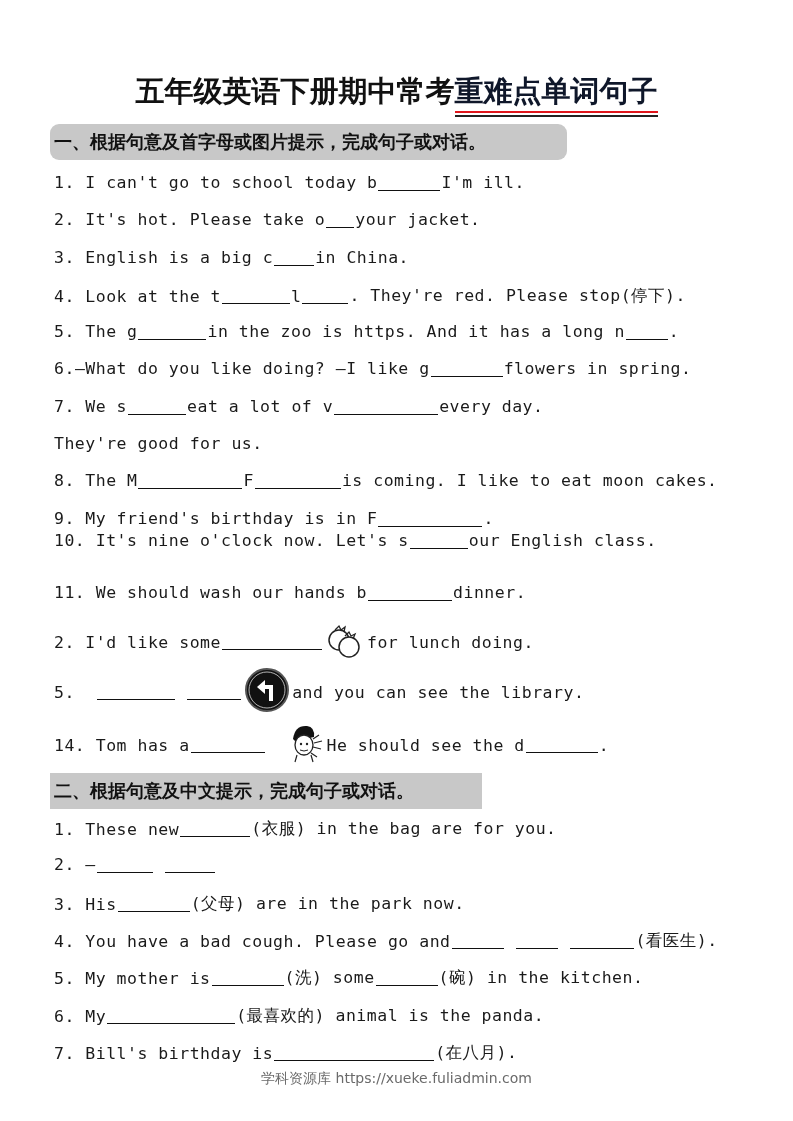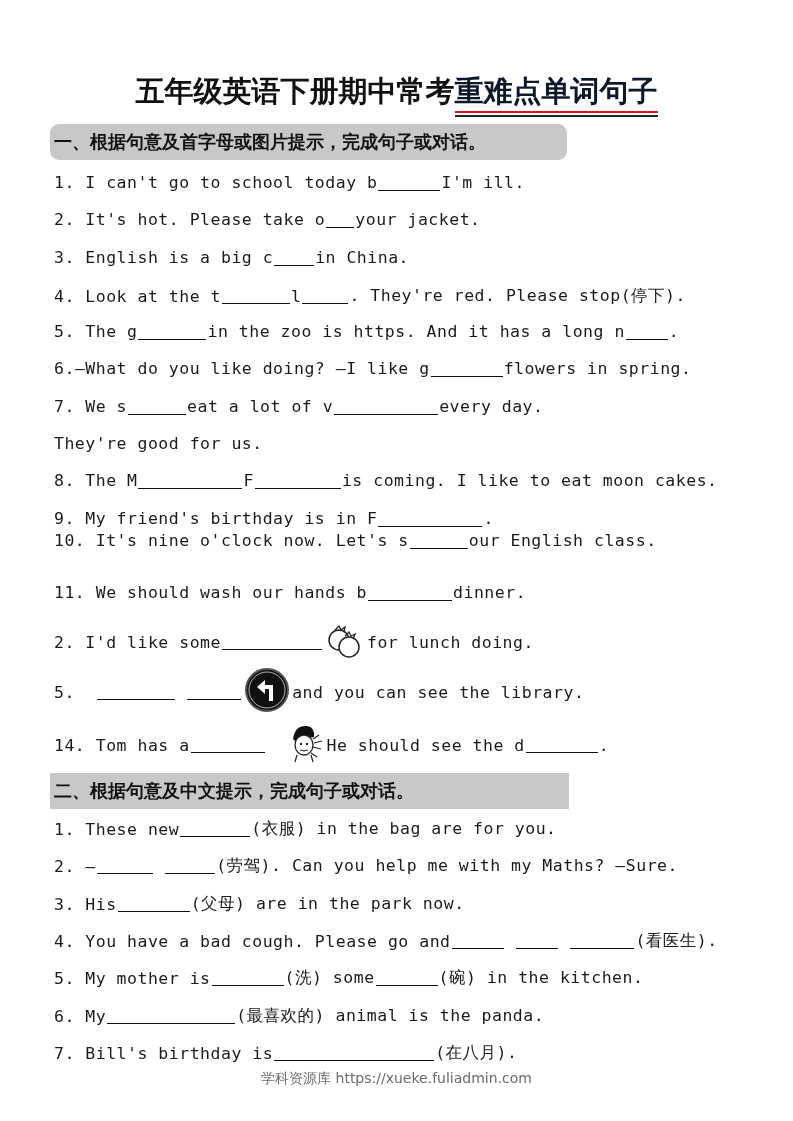--- a/index.html
+++ b/index.html
@@ -25,21 +25,21 @@
   }
 
   .section-header {
     position: absolute; left: 50px; height: 36px;
     background: #c8c8c8;
     font-family: "DejaVu Sans", "Liberation Sans", sans-serif;
     font-weight: bold; font-size: 18px; color: #111;
     padding: 6px 6px 0 4px; white-space: nowrap;
   }
   .sec1 { top: 124px; width: 517px; border-radius: 9px; }
-  .sec2 { top: 773px; width: 519px; }
+  .sec2 { top: 773px; width: 432px; }
 
   .line {
     position: absolute; left: 54px; font-size: 16.5px; white-space: nowrap;
     letter-spacing: 0.5px; color: #1a1a1a; display: flex; align-items: center;
   }
   .blank {
     display: inline-block; border-bottom: 1px solid #111; height: 1em;
     vertical-align: baseline; margin: 0 1px;
   }
   .pic { display: inline-block; vertical-align: middle; margin: 0 2px; }
@@ -137,21 +137,21 @@
     </svg>
   </span><span> He should see the d</span><span class="blank" style="width:72px"></span><span>.</span>
 </div>
 
 <div class="section-header sec2">二、根据句意及中文提示，完成句子或对话。</div>
 
 <div class="line" style="top:818px">
   <span>1.</span>&nbsp;<span>These new </span><span class="blank" style="width:70px"></span><span>(衣服) in the bag are for you.</span>
 </div>
 <div class="line" style="top:855px">
-  <span>2.</span>&nbsp;<span>— </span><span class="blank" style="width:56px"></span>&nbsp;<span class="blank" style="width:50px"></span><span>(劳驾). Can you help me with my Maths? —Sure.</span>
+  <span>2.</span>&nbsp;<span>— </span><span class="blank" style="width:56px"></span>&nbsp;<span class="blank" style="width:50px"></span>
 </div>
 <div class="line" style="top:893px">
   <span>3.</span>&nbsp;<span>His </span><span class="blank" style="width:72px"></span><span>(父母) are in the park now.</span>
 </div>
 <div class="line" style="top:930px">
   <span>4.</span>&nbsp;<span>You have a bad cough. Please go and </span><span class="blank" style="width:52px"></span>&nbsp;<span class="blank" style="width:42px"></span>&nbsp;<span class="blank" style="width:64px"></span><span>(看医生).</span>
 </div>
 <div class="line" style="top:967px">
   <span>5.</span>&nbsp;<span>My mother is </span><span class="blank" style="width:72px"></span><span>(洗) some </span><span class="blank" style="width:62px"></span><span>(碗) in the kitchen.</span>
 </div>

